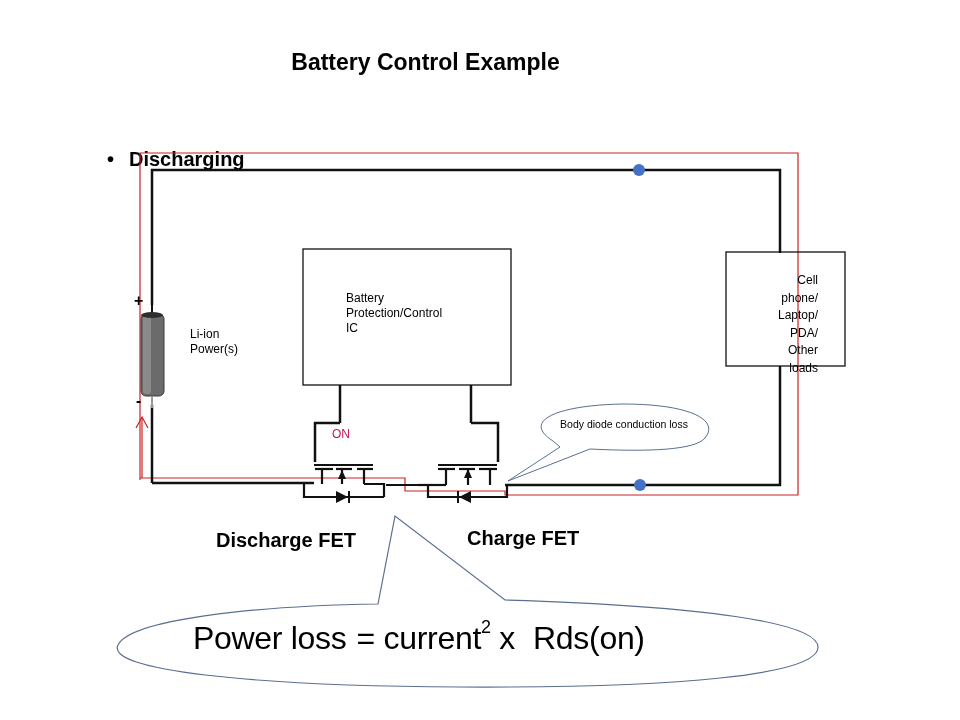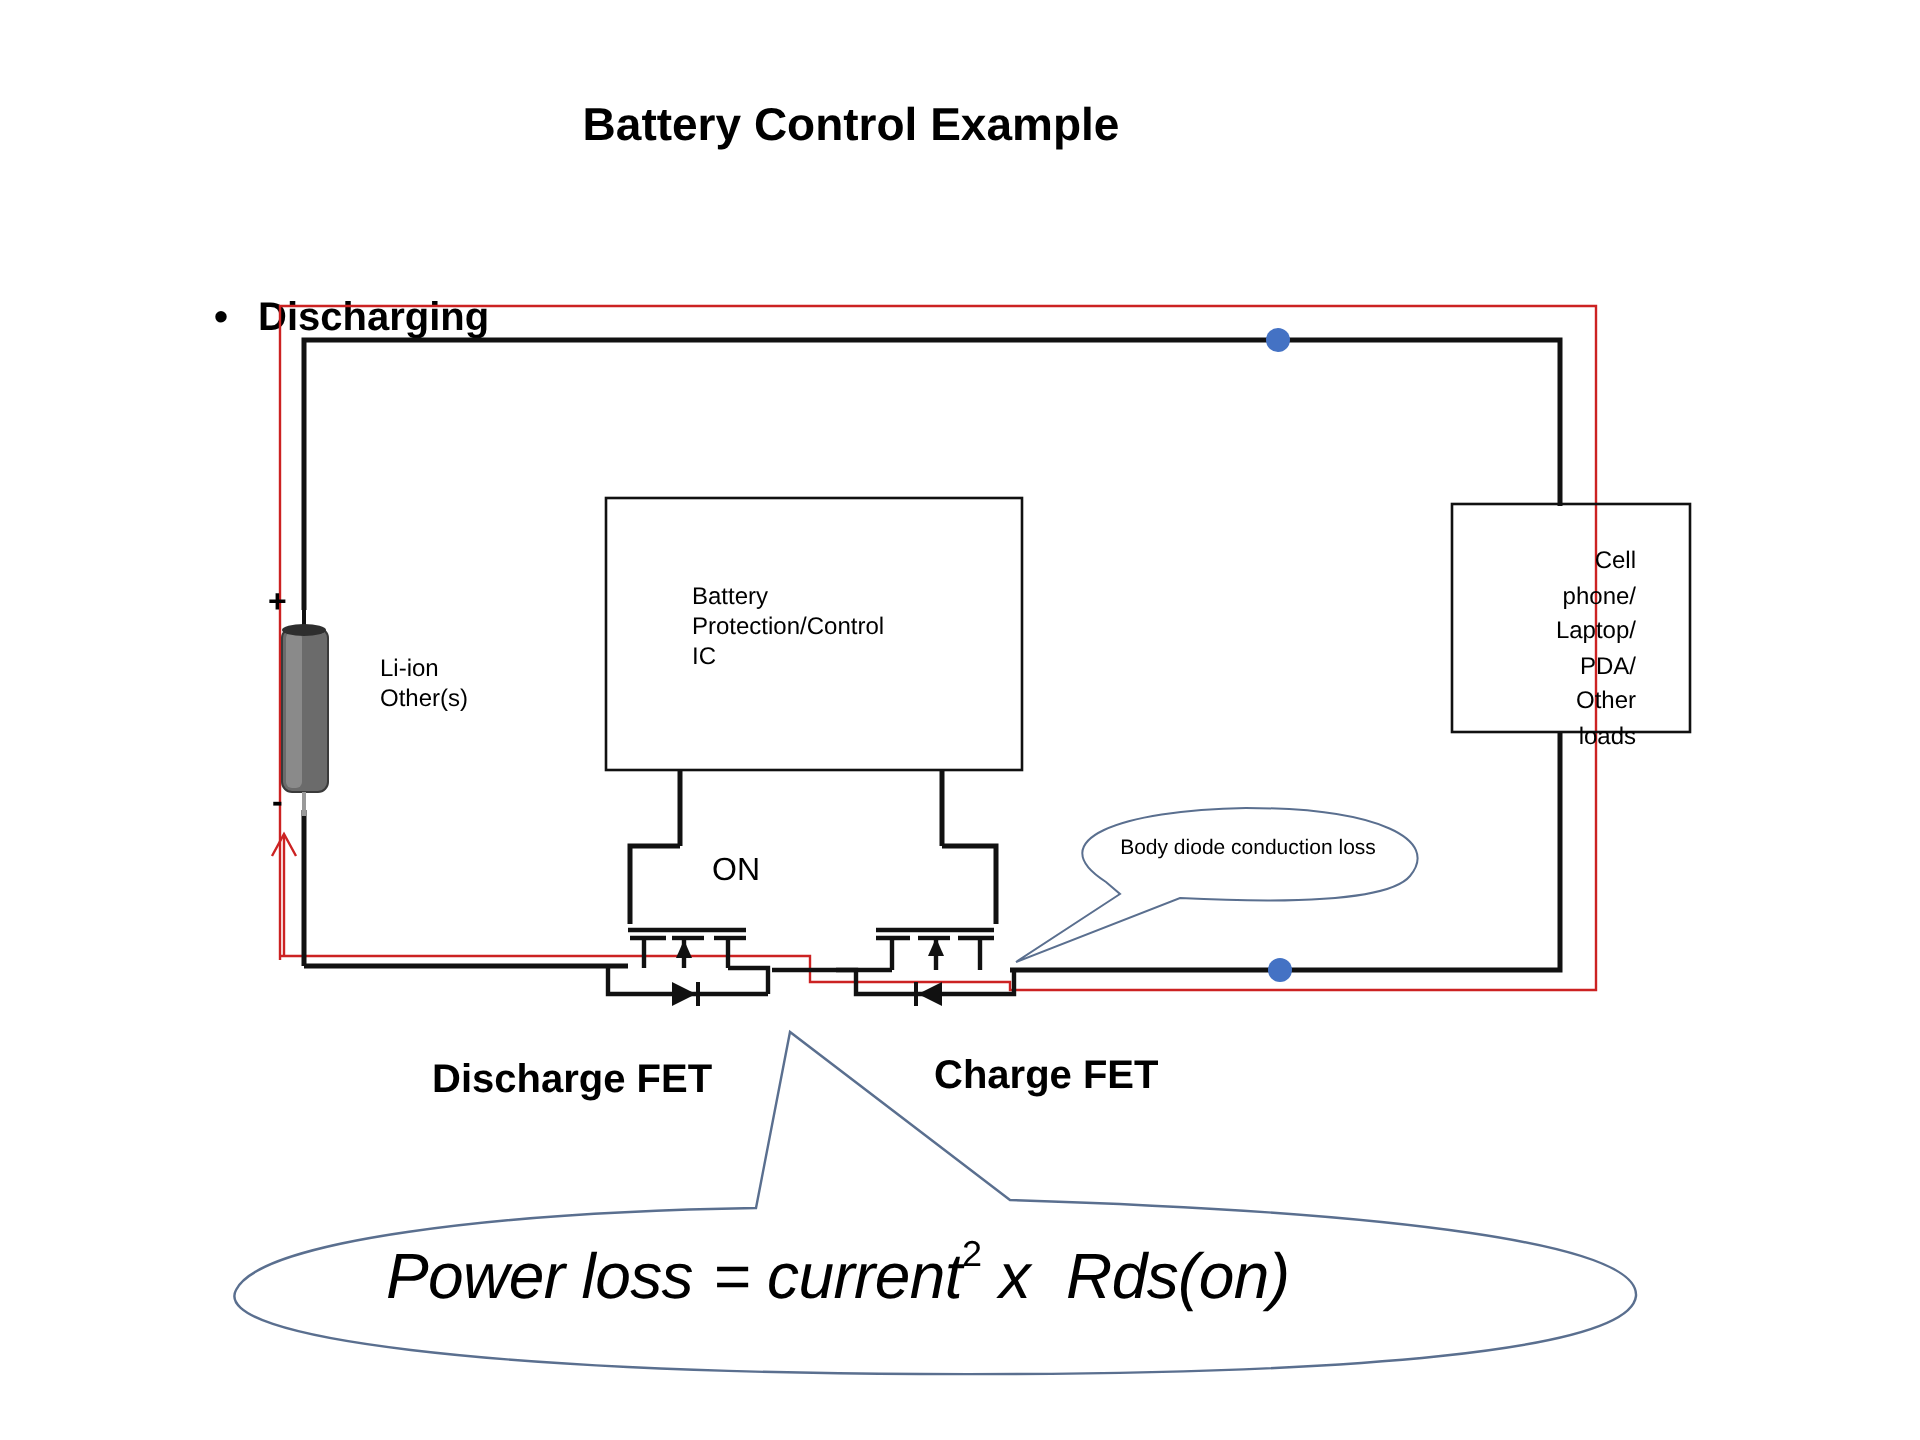--- a/index.html
+++ b/index.html
@@ -7,28 +7,28 @@
          font-family: "Liberation Sans", sans-serif; color: #000; }
   .title { position: absolute; left: 0; width: 851px; top: 49px; text-align: center;
            font-size: 23px; font-weight: bold; }
   .bullet { position: absolute; left: 107px; top: 100px; font-size: 20px; font-weight: bold; margin-top: 48px; }
   .bullet .dot { display: inline-block; width: 22px; }
   svg.diagram { position: absolute; left: 0; top: 0; }
   .lbl { position: absolute; font-size: 12px; line-height: 15px; }
   .ic-label { left: 346px; top: 291px; width: 130px; }
   .load-label { left: 748px; top: 272px; width: 70px; line-height: 17.5px; text-align: right; }
   .cell-label { left: 190px; top: 327px; width: 60px; }
-  .on-label { position: absolute; left: 356px; top: 427px; font-size: 16px; color: #000000; }
+  .on-label { position: absolute; left: 332px; top: 427px; font-size: 12px; color: #be185d; }
   .fet-label { position: absolute; font-size: 20px; font-weight: bold; }
   .dfet { left: 216px; top: 529px; }
   .cfet { left: 467px; top: 527px; }
   .diode-callout { position: absolute; left: 539px; top: 418px; width: 170px; font-size: 10.5px; text-align: center; }
   .formula { position: absolute; left: 193px; top: 620px; font-size: 32px; white-space: nowrap; letter-spacing: -0.3px; }
   .formula sup { font-size: 18px; position: relative; top: -4px; vertical-align: super; line-height: 0; }
-  .formula span { margin-right: 10px; font-style: italic; }
+  .formula span { margin-right: 10px; }
 </style>
 </head>
 <body>
 
 <div class="title">Battery Control Example</div>
 <div class="bullet">
   <span class="dot">•</span><span>Discharging</span>
 </div>
 
 <svg class="diagram" width="960" height="720" viewBox="0 0 960 720">
@@ -96,21 +96,21 @@
 
   <circle cx="639" cy="170" r="6" fill="#4472c4"></circle>
   <circle cx="640" cy="485" r="6" fill="#4472c4"></circle>
 
   <path d="M 553,441 C 520,420 560,405 623,404 C 690,404 720,420 705,438 C 695,450 650,452 590,449 L 508,481 L 560,447 Z" fill="#fff" stroke="#5a6f8f" stroke-width="1"></path>
 
   <path d="M 378,604 C 250,606 130,620 118,645 C 105,670 250,686 460,687 C 680,688 815,675 818,648 C 820,622 700,606 505,600 L 395,516 Z" fill="#fff" stroke="#5a6f8f" stroke-width="1.2"></path>
 </svg>
 
 <div class="lbl cell-label" style="white-space:pre-line">Li-ion
-Other(s)</div>
+Power(s)</div>
 <div class="lbl ic-label" style="white-space:pre-line">Battery
 Protection/Control
 IC</div>
 <div class="lbl load-label" style="white-space:pre-line">Cell
 phone/
 Laptop/
 PDA/
 Other
 loads</div>
 <div class="on-label">ON</div>

